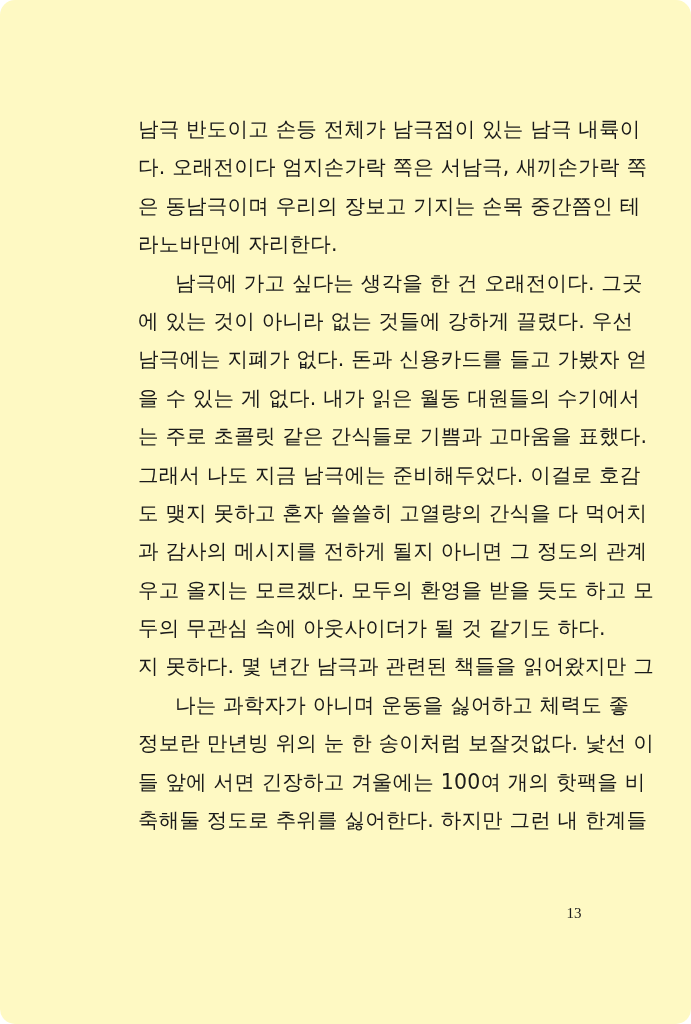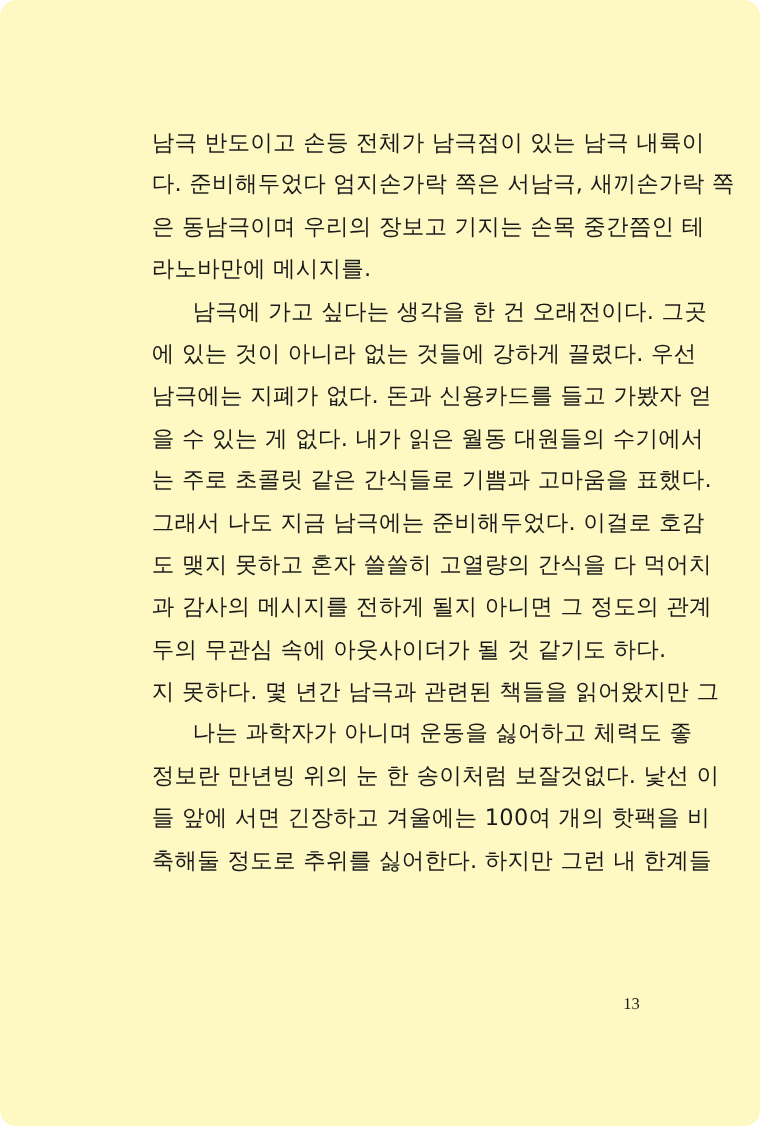--- a/index.html
+++ b/index.html
@@ -58,34 +58,35 @@
     }
   </style>
 </head>
 <body>
 
 <div class="page">
   <div class="body-text">
 
     <div>
       <span class="line">남극 반도이고 손등 전체가 남극점이 있는 남극 내륙이</span>
-      <span class="line">다. 준비해두었다 엄지손가락 쪽은 서남극, 새끼손가락 쪽</span>
+      <span class="line">다. 오래전이다 엄지손가락 쪽은 서남극, 새끼손가락 쪽</span>
       <span class="line">은 동남극이며 우리의 장보고 기지는 손목 중간쯤인 테</span>
-      <span class="line last">라노바만에 메시지를.</span>
+      <span class="line last">라노바만에 자리한다.</span>
     </div>
 
     <div>
       <span class="line indent">남극에 가고 싶다는 생각을 한 건 오래전이다. 그곳</span>
       <span class="line">에 있는 것이 아니라 없는 것들에 강하게 끌렸다. 우선</span>
       <span class="line">남극에는 지폐가 없다. 돈과 신용카드를 들고 가봤자 얻</span>
       <span class="line">을 수 있는 게 없다. 내가 읽은 월동 대원들의 수기에서</span>
       <span class="line">는 주로 초콜릿 같은 간식들로 기쁨과 고마움을 표했다.</span>
       <span class="line">그래서 나도 지금 남극에는 준비해두었다. 이걸로 호감</span>
       <span class="line">도 맺지 못하고 혼자 쓸쓸히 고열량의 간식을 다 먹어치</span>
       <span class="line">과 감사의 메시지를 전하게 될지 아니면 그 정도의 관계</span>
+      <span class="line">우고 올지는 모르겠다. 모두의 환영을 받을 듯도 하고 모</span>
       <span class="line last">두의 무관심 속에 아웃사이더가 될 것 같기도 하다.</span>
     </div>
 
     <div>
       <span class="line">지 못하다. 몇 년간 남극과 관련된 책들을 읽어왔지만 그</span>
       <span class="line indent">나는 과학자가 아니며 운동을 싫어하고 체력도 좋</span>
       <span class="line">정보란 만년빙 위의 눈 한 송이처럼 보잘것없다. 낯선 이</span>
       <span class="line">들 앞에 서면 긴장하고 겨울에는 100여 개의 핫팩을 비</span>
       <span class="line">축해둘 정도로 추위를 싫어한다. 하지만 그런 내 한계들</span>
     </div>

